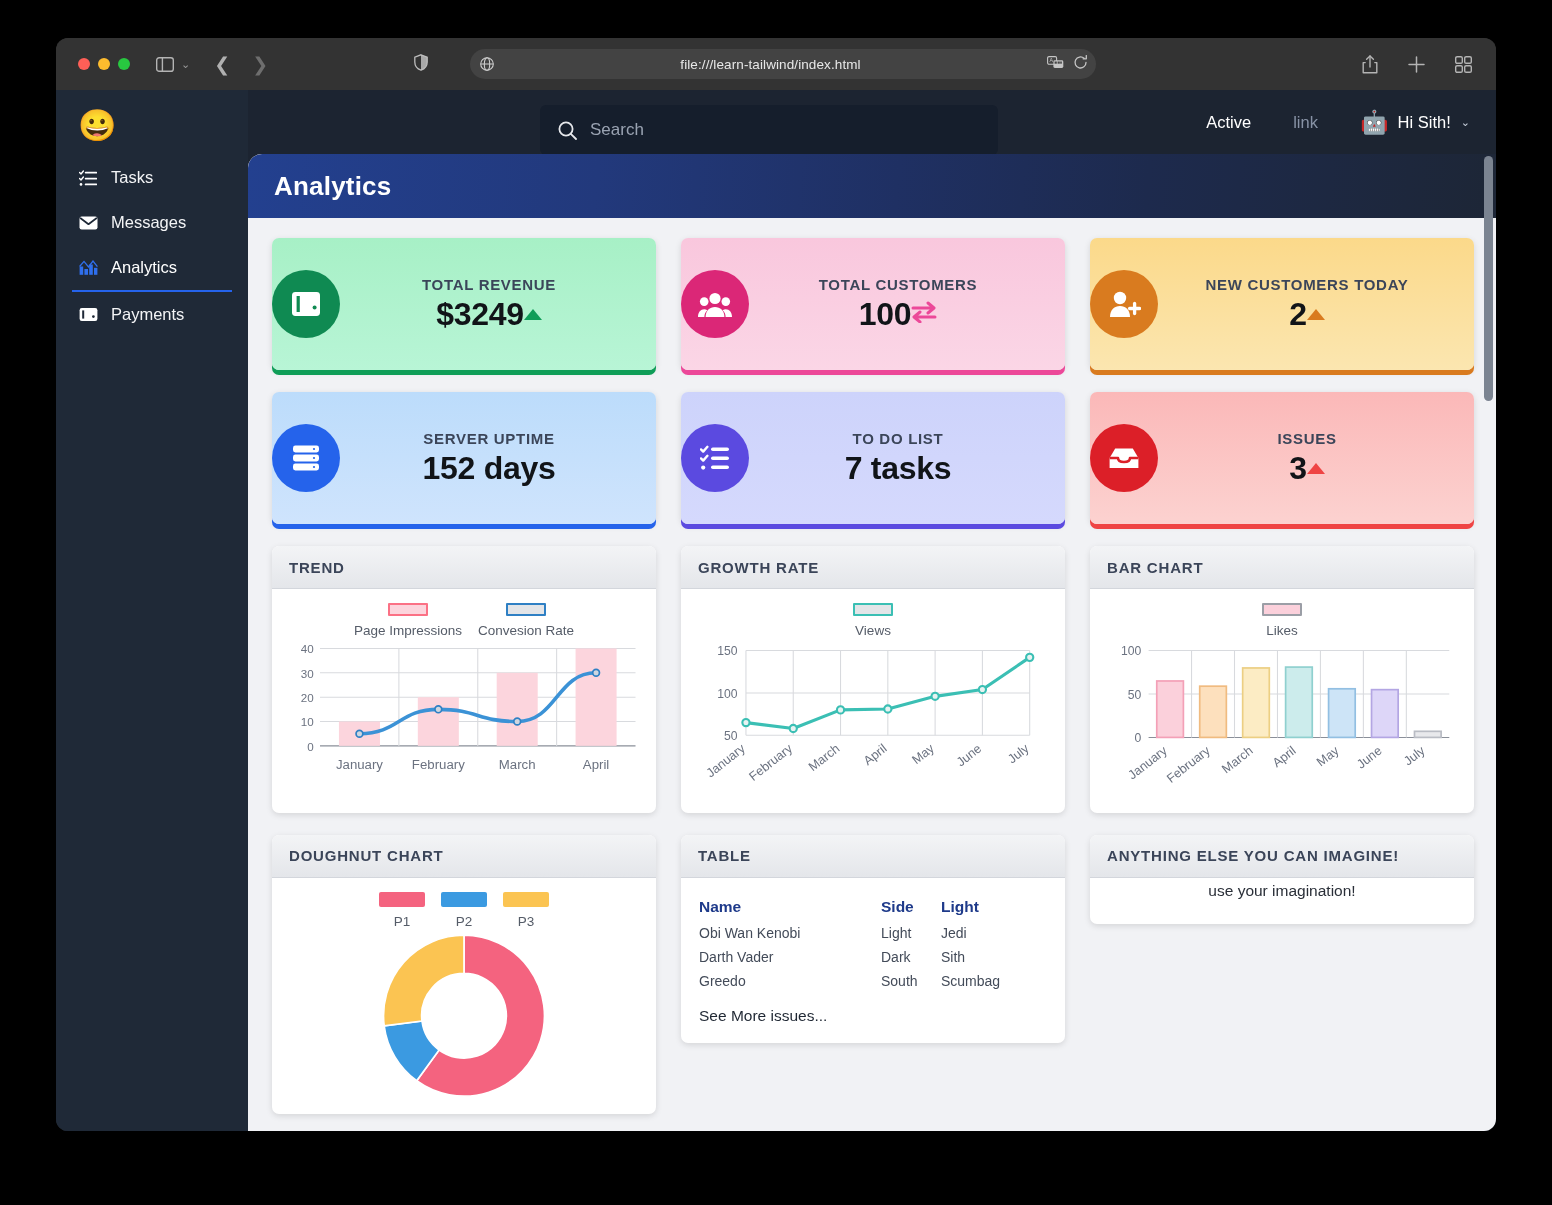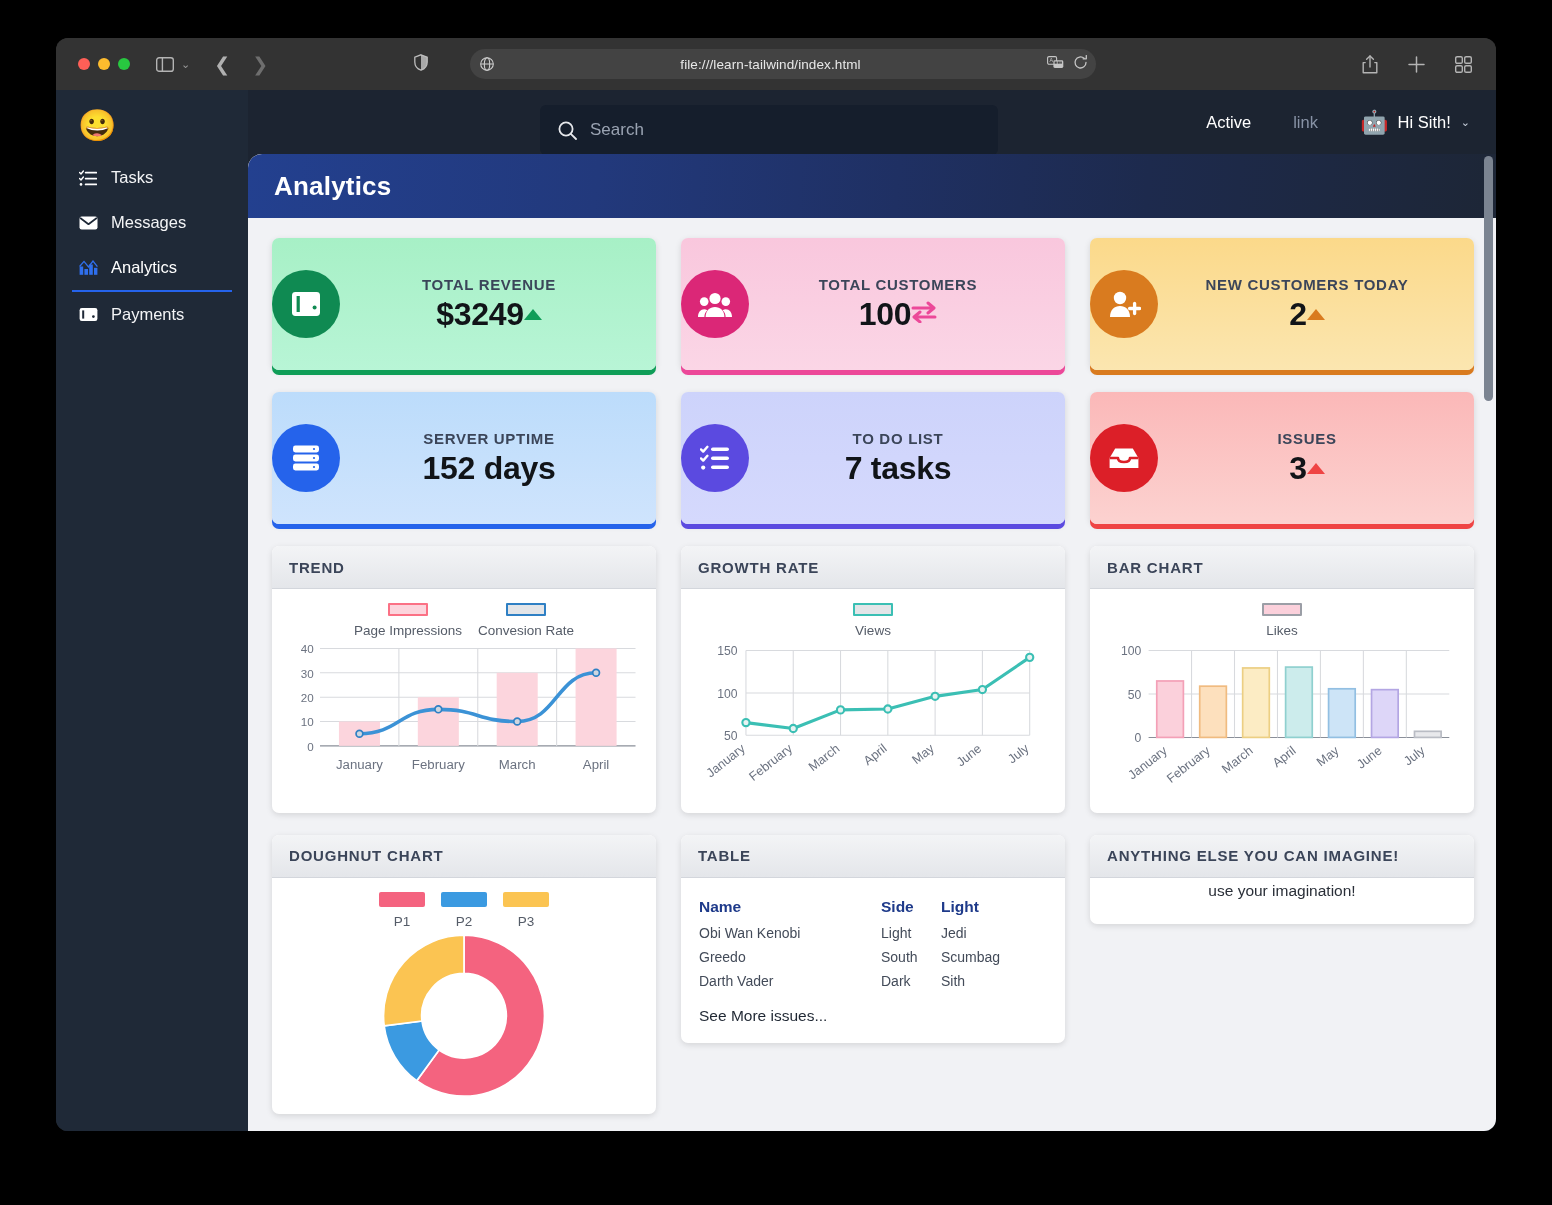--- a/index.html
+++ b/index.html
@@ -725,29 +725,29 @@
                       <th>Light</th>
                     </tr>
                   </thead>
                   <tbody>
                     <tr>
                       <td>Obi Wan Kenobi</td>
                       <td>Light</td>
                       <td>Jedi</td>
                     </tr>
                     <tr>
+                      <td>Darth Vader</td>
+                      <td>Dark</td>
+                      <td>Sith</td>
+                    </tr>
+                    <tr>
                       <td>Greedo</td>
                       <td>South</td>
                       <td>Scumbag</td>
                     </tr>
-                    <tr>
-                      <td>Darth Vader</td>
-                      <td>Dark</td>
-                      <td>Sith</td>
-                    </tr>
                   </tbody>
                 </table>
                 <div class="see-more">See More issues...</div>
               </div>
             </div>
 
             <div class="panel" style="align-self:start">
               <div class="panel-head">
                 <span class="panel-title">ANYTHING ELSE YOU CAN IMAGINE!</span>
               </div>

